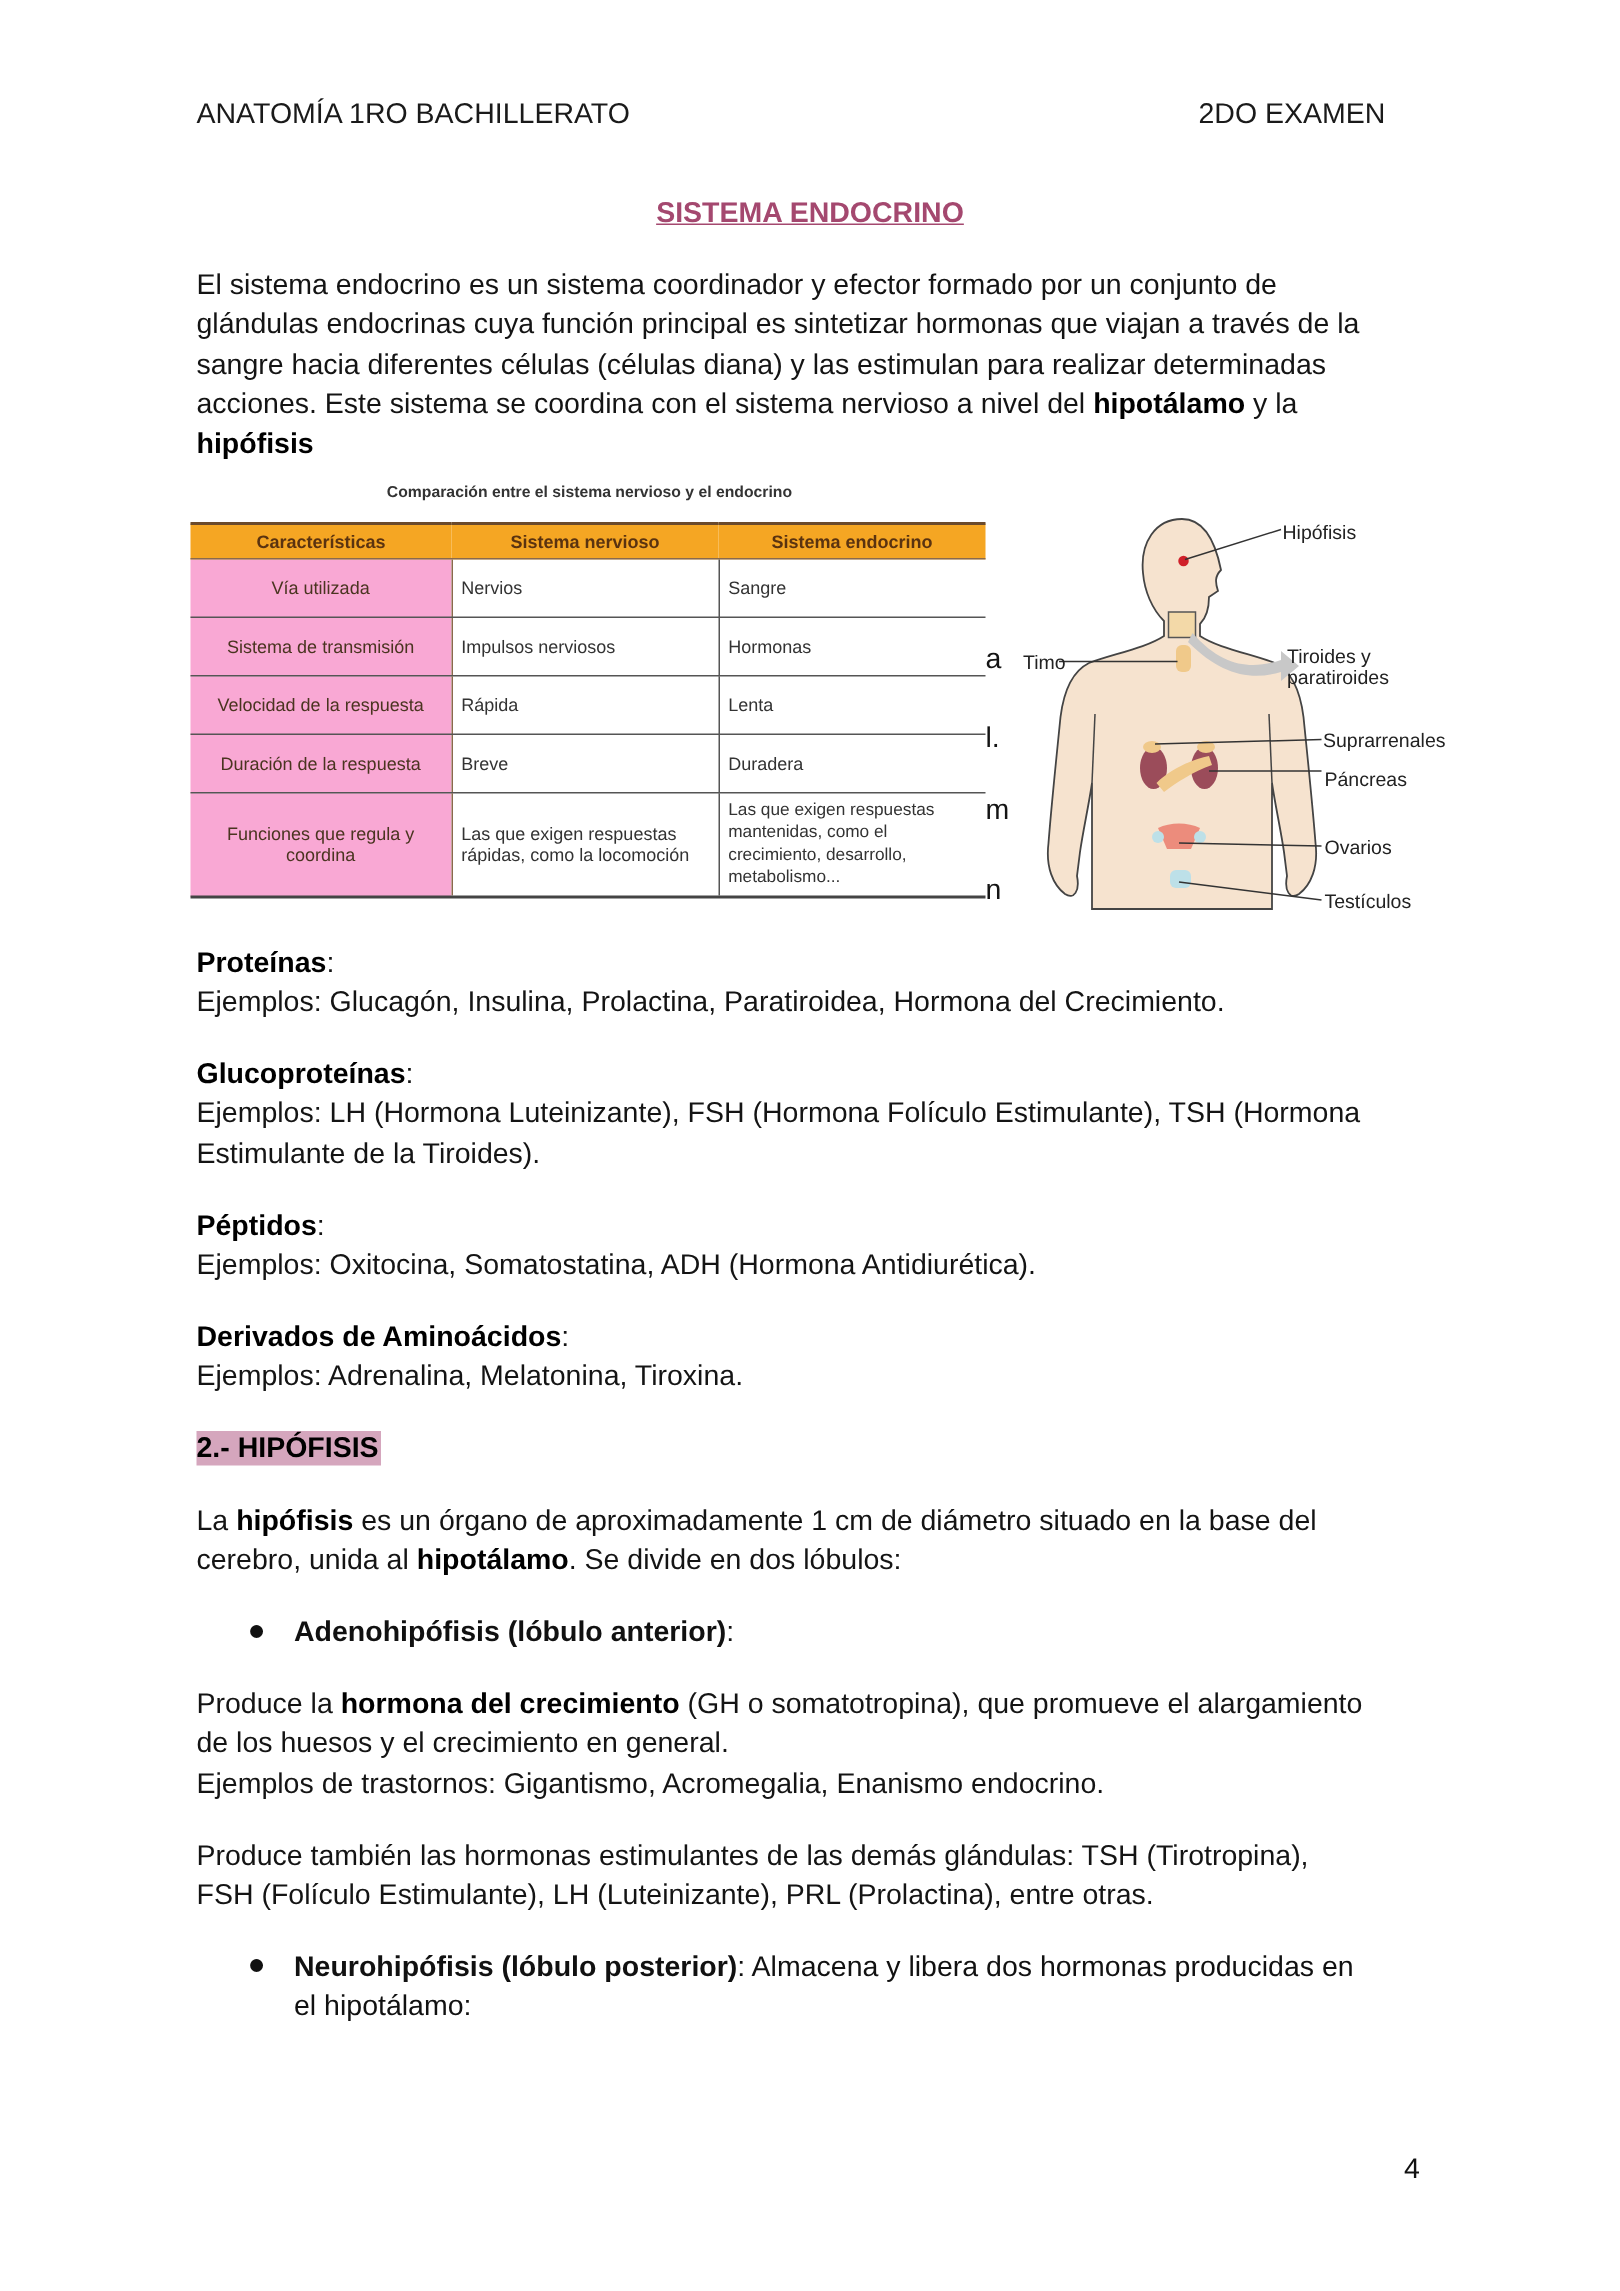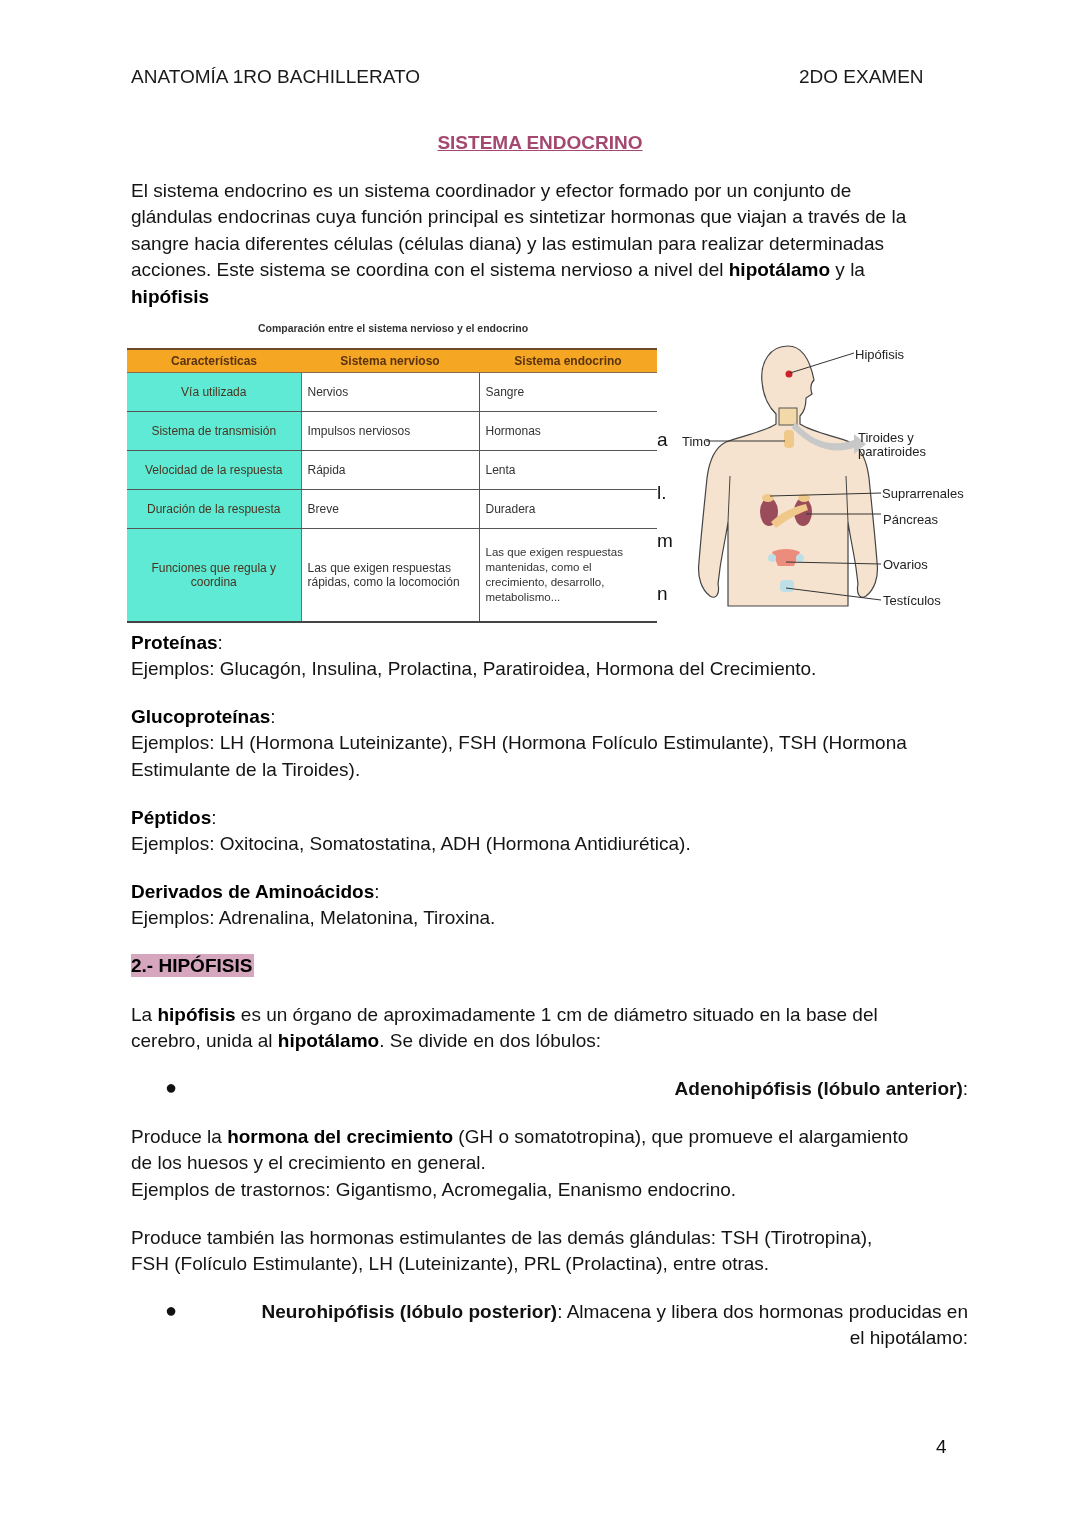--- a/index.html
+++ b/index.html
@@ -7,28 +7,28 @@
          font-family:"Liberation Sans", sans-serif; color:#111; }
   .abs { position:absolute; }
   .hdr { font-size:19px; top:66px; color:#1a1a1a; }
   .title { left:0; width:1080px; text-align:center; top:132px; font-size:19px; font-weight:bold;
            color:#a4486f; text-decoration:underline; }
   .para { left:131px; width:820px; font-size:19px; line-height:26.4px; color:#141414; }
   .para b { font-weight:bold; color:#000; }
   .h-sec { font-weight:bold; font-size:19px; color:#000; }
   .hl { background:#d5a6bd; padding:1px 2px 1px 0; }
   .bullet { left:165px; font-size:20px; }
-  .bul-text { left:208px; width:760px; font-size:19px; line-height:26.4px;text-align:right; }
+  .bul-text { left:196px; width:760px; font-size:19px; line-height:26.4px; }
   
   .tbl-wrap { left:127px; top:318px; width:532px; height:290px; }
   .tbl-caption { position:absolute; left:0; width:532px; top:4px; text-align:center; font-size:10.5px; font-weight:bold; color:#333; }
   table.cmp { position:absolute; top:30px; left:0; width:530px; border-collapse:collapse; font-size:12px; color:#333; }
   table.cmp th { background:#f5a623; color:#5a3310; font-size:12px; font-weight:bold; height:20px; border-top:2px solid #6b4a2c; border-bottom:1px solid #8a6a4c; }
   table.cmp td { border-bottom:1px solid #555; height:38px; padding:0 6px; vertical-align:middle; background:#fff; }
-  table.cmp td.c0 { background:#5eead4; text-align:center; color:#4a3420; border-right:1px solid #8a6a4c; }
+  table.cmp td.c0 { background:#f9a8d4; text-align:center; color:#4a3420; border-right:1px solid #8a6a4c; }
   table.cmp td.c1 { border-right:1px solid #555; }
   table.cmp tr.last td { height:62px; border-bottom:2px solid #444; }
   .clip-txt { font-size:19px; color:#141414; }
   
   .diag { left:676px; top:336px; width:300px; height:285px; }
   .lbl { position:absolute; font-size:13px; color:#222; }
   .pg { left:936px; top:1436px; font-size:19px; }
 </style>
 </head>
 <body>
@@ -80,21 +80,21 @@
       <td class="c0">Velocidad de la respuesta</td>
       <td class="c1">Rápida</td>
       <td>Lenta</td>
     </tr>
     <tr>
       <td class="c0">Duración de la respuesta</td>
       <td class="c1">Breve</td>
       <td>Duradera</td>
     </tr>
     <tr class="last">
-      <td class="c0" style="padding:15px 20px;">Funciones que regula y coordina</td>
+      <td class="c0" style="padding:3px 20px;">Funciones que regula y coordina</td>
       <td class="c1">Las que exigen respuestas rápidas, como la locomoción</td>
       <td style="font-size:11.5px;line-height:15px;">Las que exigen respuestas mantenidas, como el crecimiento, desarrollo, metabolismo...</td>
     </tr>
   </tbody>
     </table>
 </div>
 
 <div class="abs diag">
   <svg width="300" height="285" viewBox="0 0 300 285">
 

